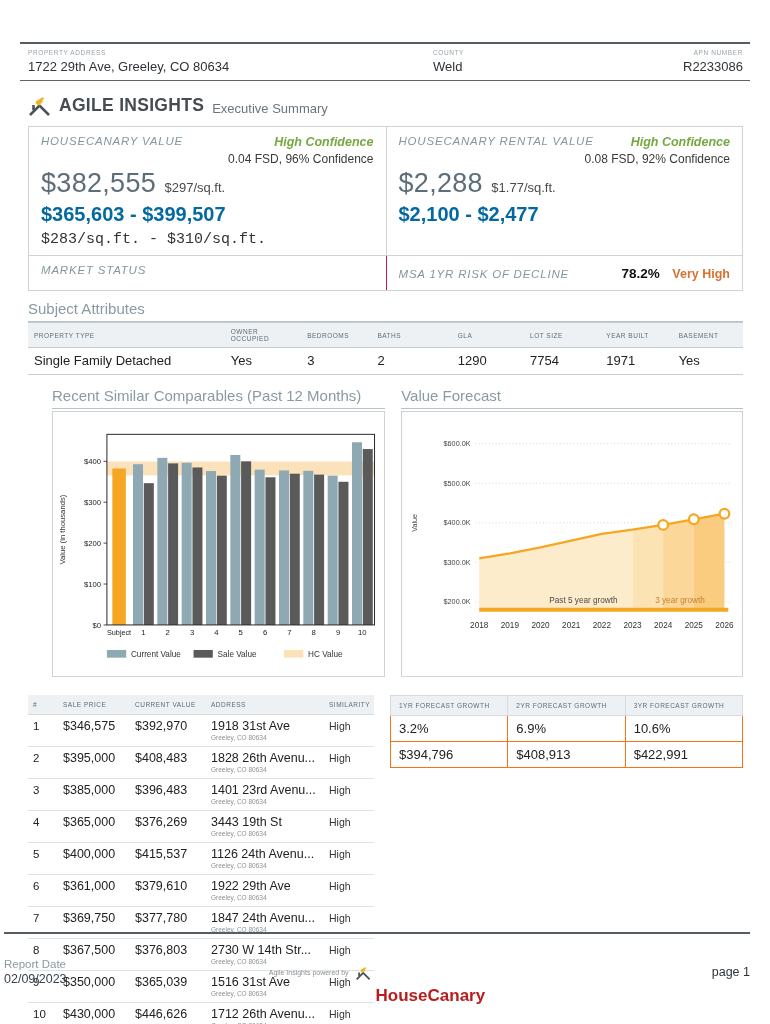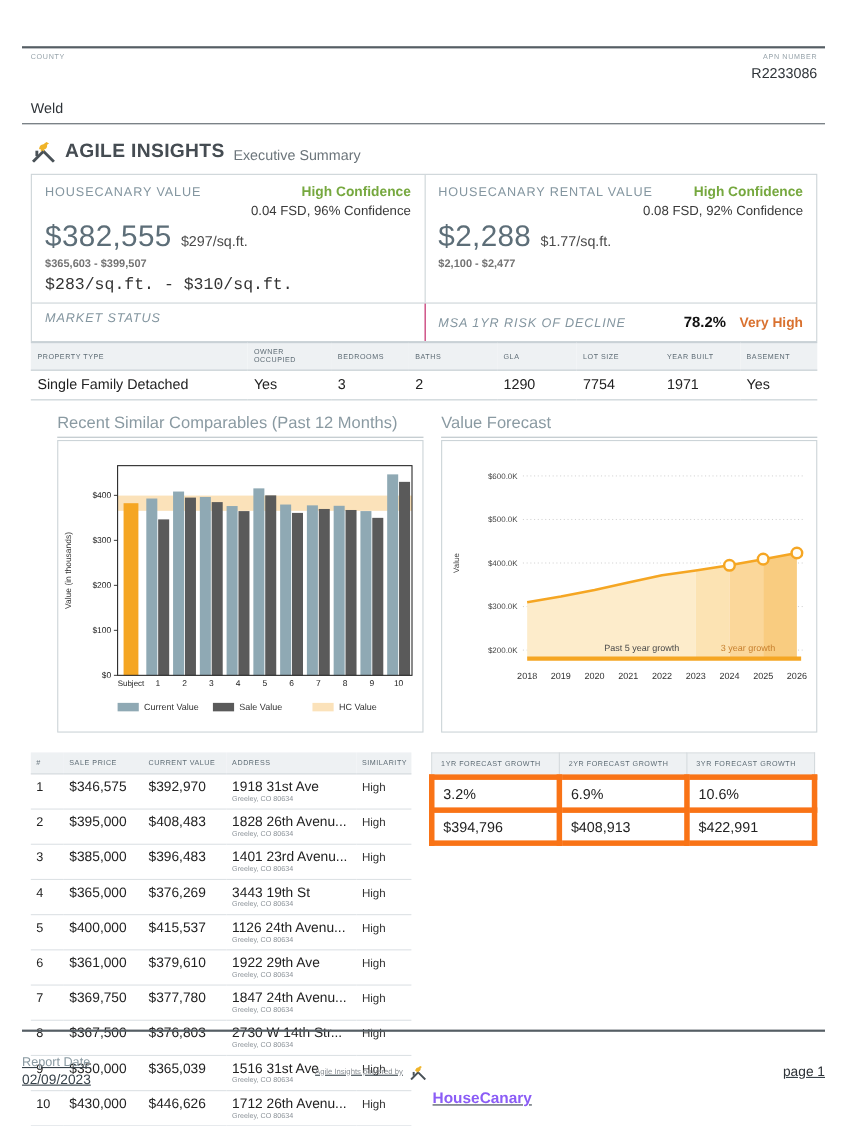--- a/index.html
+++ b/index.html
@@ -8,42 +8,42 @@
           padding:42px 27px 0 28px; color:#37424a; }
   .rule-dark { border:none; border-top:2px solid #555e64; margin:0 -7px 0 -8px; }
   .rule-thin { border:none; border-top:1.5px solid #5b646a; margin:0 -7px 0 -8px; }
 
   
   .info-row { display:flex; padding:5px 0 6px 0; }
   .info-col { display:flex; flex-direction:column; }
   .info-label { font-size:6.5px; letter-spacing:.6px; color:#98a4ab; text-transform:uppercase; margin-bottom:3px; }
   .info-value { font-size:13px; color:#2e3338; }
   .info-col.addr { width:405px; }
-  .info-col.county { width:240px;gap:32px; }
+  .info-col.county { width:240px; }
   .info-col.apn { flex:1; text-align:right; }
 
   
   .logo-row { display:flex; align-items:flex-end; margin:13px 0 10px 0; }
   .logo-row svg { margin-right:7px; }
   .logo-title { font-size:17.5px; font-weight:bold; color:#454c52; letter-spacing:.3px; }
   .logo-sub { font-size:13px; color:#6c757b; margin-left:8px; }
 
   
   .panel-wrap { border:1px solid #ccd4d8; }
   .panel-top { display:flex; }
   .panel { width:50%; padding:8px 12px 7px 12px; }
   .panel + .panel { border-left:1px solid #ccd4d8; }
-  .panel-head { display:flex; justify-content:space-between; align-items:flex-end; }
+  .panel-head { display:flex; justify-content:space-between; align-items:flex-start;font-style:italic; }
   .panel-title { font-size:11.5px; letter-spacing:.8px; color:#8496a0; }
   .conf { font-size:12.5px; font-weight:bold; color:#76a83f; }
   .fsd { text-align:right; font-size:12px; color:#3a3a3a; margin-top:3px; }
   .big-line { margin-top:2px; }
   .big-value { font-size:27px; font-weight:normal; color:#5d6e78; letter-spacing:.3px; }
   .big-sqft { font-size:13px; color:#4a4a4a; margin-left:4px; }
-  .range { font-size:10px; font-weight:bold; color:#737373; margin-top:4px; }
+  .range { font-size:20px; font-weight:bold; color:#0369a1; margin-top:4px; }
   .range-sqft { font-size:15px; color:#333; margin-top:5px;font-family:Liberation Mono, monospace; }
   .panel-status { display:flex; border-top:1px solid #ccd4d8; }
   .status-cell { width:50%; padding:8px 12px; display:flex; justify-content:space-between; align-items:baseline; }
   .status-cell + .status-cell { border-left:1px solid #be185d; }
   .status-label { font-size:11.5px; letter-spacing:.8px; color:#8496a0;font-style:italic; }
   .risk-val { font-size:13.5px; font-weight:bold; color:#111; }
   .risk-level { font-size:12.5px; font-weight:bold; color:#d9712f; margin-left:8px; }
 
   
   .section-h { font-size:15px; color:#8a9aa2; padding-bottom:4px; border-bottom:1px solid #b9c2c7; }
@@ -68,41 +68,45 @@
                     font-weight:normal; padding:6px 5px; border-bottom:1px solid #d4dadd; }
   .comps-table td { font-size:12.5px; color:#222; padding:4px 5px 5px 5px; border-bottom:1px solid #dde2e5; vertical-align:top; }
   .addr-sub { font-size:6.5px; color:#8b9298; margin-top:1px; }
   .sim { font-size:10.5px; color:#333; }
   .rownum { font-size:11.5px; }
 
   
   .fc-table { width:100%; table-layout:fixed; border:1px solid #ccd4d8; }
   .fc-table th { background:#eef1f3; font-size:6.5px; letter-spacing:.5px; color:#5f6d76; text-align:left;
                  font-weight:normal; padding:6px 8px; border:1px solid #d4dadd; }
-  .fc-table td { font-size:13px; color:#222; padding:5px 8px; border:5px solid #f97316; }
-
-  
-  .footer { position:absolute; left:20px; right:20px; bottom:18px;text-decoration:underline; }
+  .fc-table td { font-size:13px; color:#222; padding:5px 8px; border:1px solid #f97316; }
+
+  
+  .footer { position:absolute; left:4px; right:20px; bottom:18px; }
   .footer-rule { border:none; border-top:2.5px solid #555e64; margin-bottom:4px; }
   .footer-row { display:flex; align-items:center; }
   .fdate-label { font-size:11.5px; color:#8a9aa2; }
   .fdate { font-size:12.5px; color:#37424a; margin-top:2px; }
   .f-left { width:220px; }
   .f-center { flex:1; display:flex; align-items:center; justify-content:center; }
   .powered { font-size:7px; color:#8a8f94; margin-right:6px; }
-  .hc-name { font-size:14px; color:#8b5cf6; font-weight:600; margin-left:4px;margin-top:48px; }
+  .hc-name { font-size:17px; color:#b91c1c; font-weight:600; margin-left:4px;margin-top:48px; }
   .f-right { width:220px; text-align:right; font-size:12.5px; color:#2e3338; }
 </style>
 </head>
 <body>
 
 <div class="page">
 
   <hr class="rule-dark">
   <div class="info-row">
+    <div class="info-col addr">
+      <span class="info-label">PROPERTY ADDRESS</span>
+      <span class="info-value">1722 29th Ave, Greeley, CO 80634</span>
+    </div>
     <div class="info-col county">
       <span class="info-label">COUNTY</span>
       <span class="info-value">Weld</span>
     </div>
     <div class="info-col apn">
       <span class="info-label">APN NUMBER</span>
       <span class="info-value">R2233086</span>
     </div>
   </div>
   <hr class="rule-thin">
@@ -152,20 +156,21 @@
       <div class="status-cell">
         <span class="status-label">MSA 1YR RISK OF DECLINE</span>
         <span>
           <span class="risk-val">78.2%</span>
           <span class="risk-level">Very High</span>
         </span>
       </div>
     </div>
   </div>
 
+  <div class="section-h mt" style="margin-top:9px;">Subject Attributes</div>
   <table class="attr-table">
     <colgroup>
       <col style="width:196px">
         <col style="width:76px">
         <col style="width:70px">
         <col style="width:80px">
       <col style="width:72px">
         <col style="width:76px">
         <col style="width:72px">
         <col style="width:70px">

